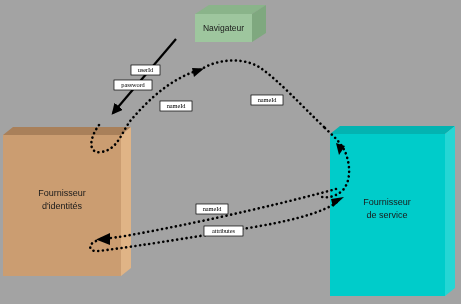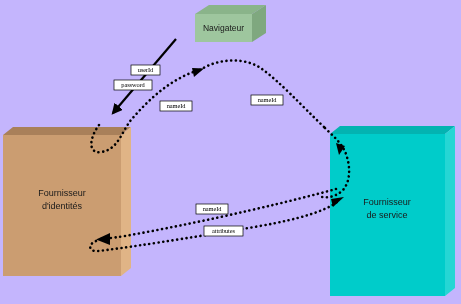--- a/index.html
+++ b/index.html
@@ -4,21 +4,21 @@
 <style>
   html, body {
     margin: 0;
     padding: 0;
     background: #ffffff;
   }
   #diagram-root {
     position: relative;
     width: 461px;
     height: 304px;
-    background: #c4b5fd;
+    background: #a3a3a3;
     font-family: "Liberation Sans", sans-serif;
     overflow: hidden;
   }
   #diagram-svg {
     position: absolute;
     left: 0;
     top: 0;
     width: 461px;
     height: 304px;
   }

